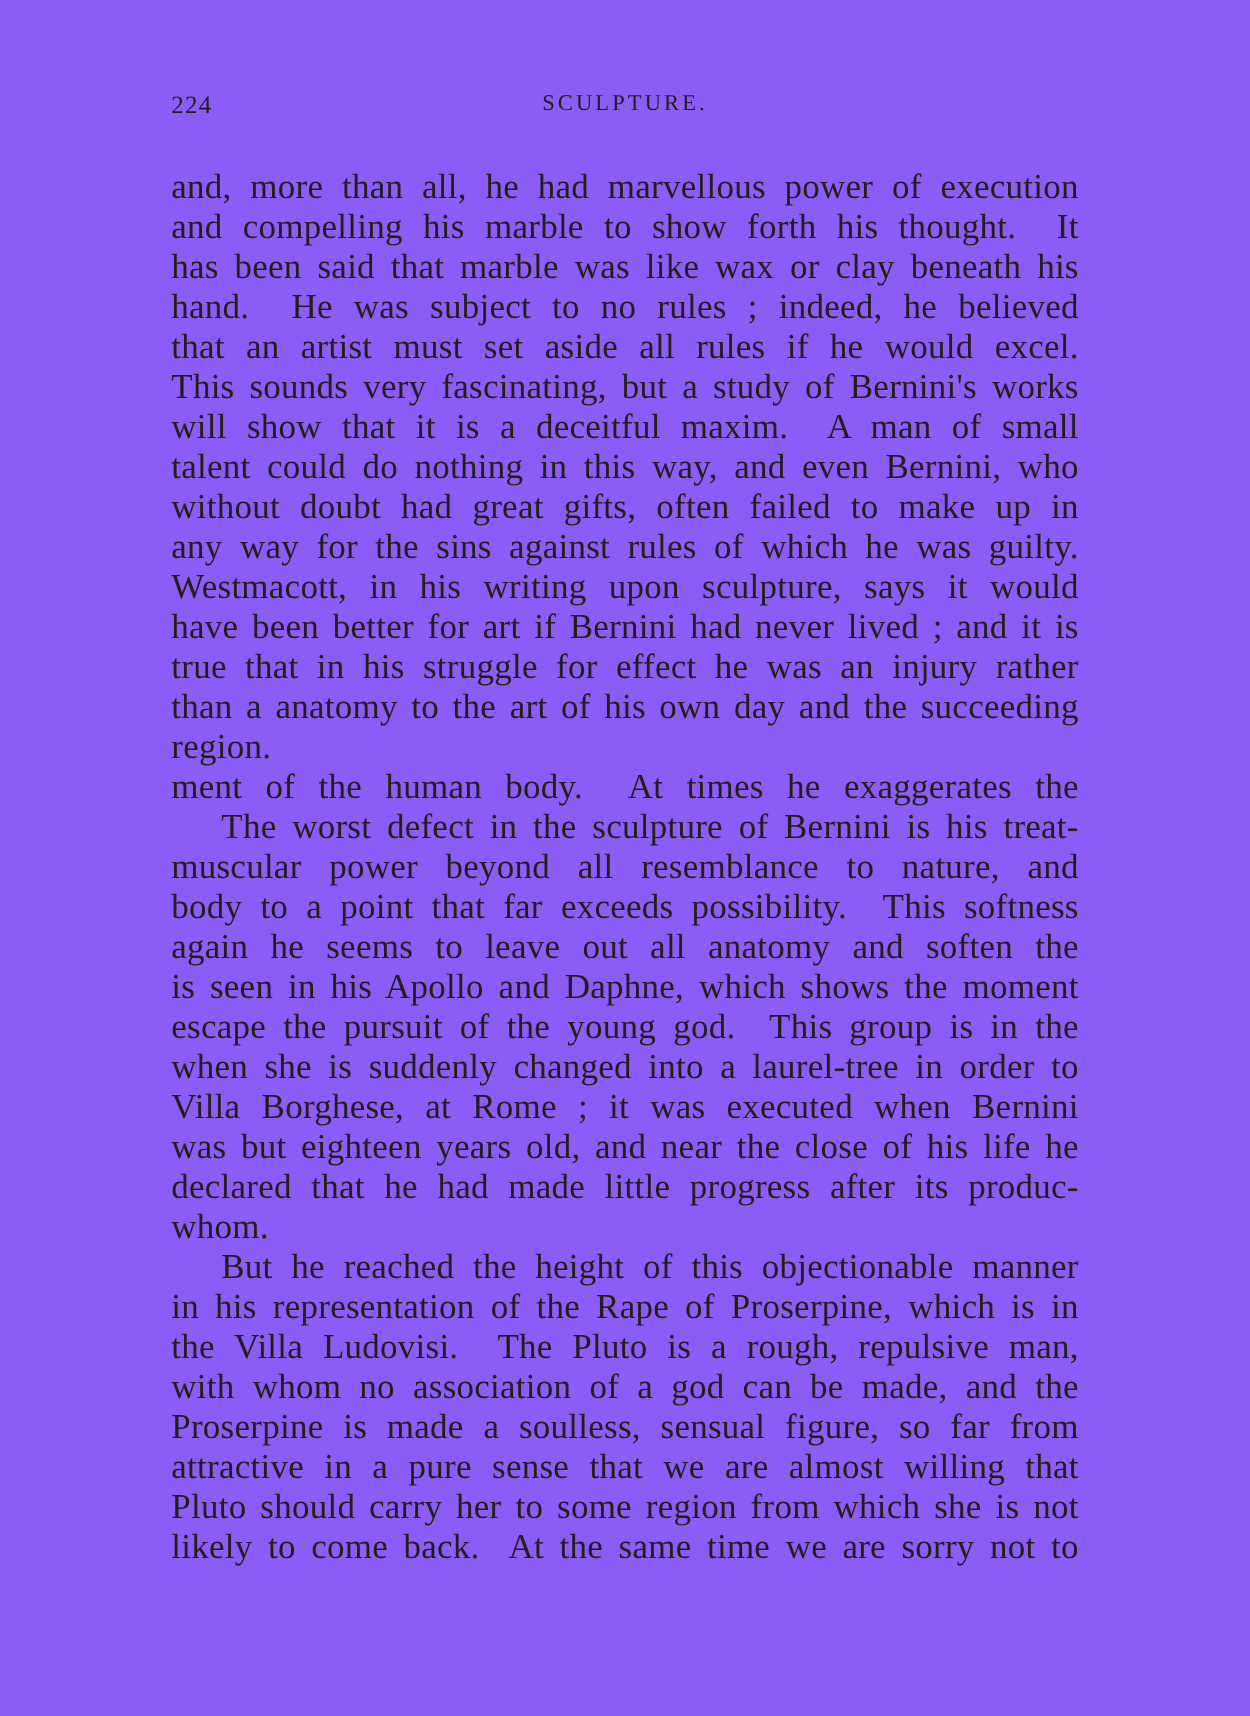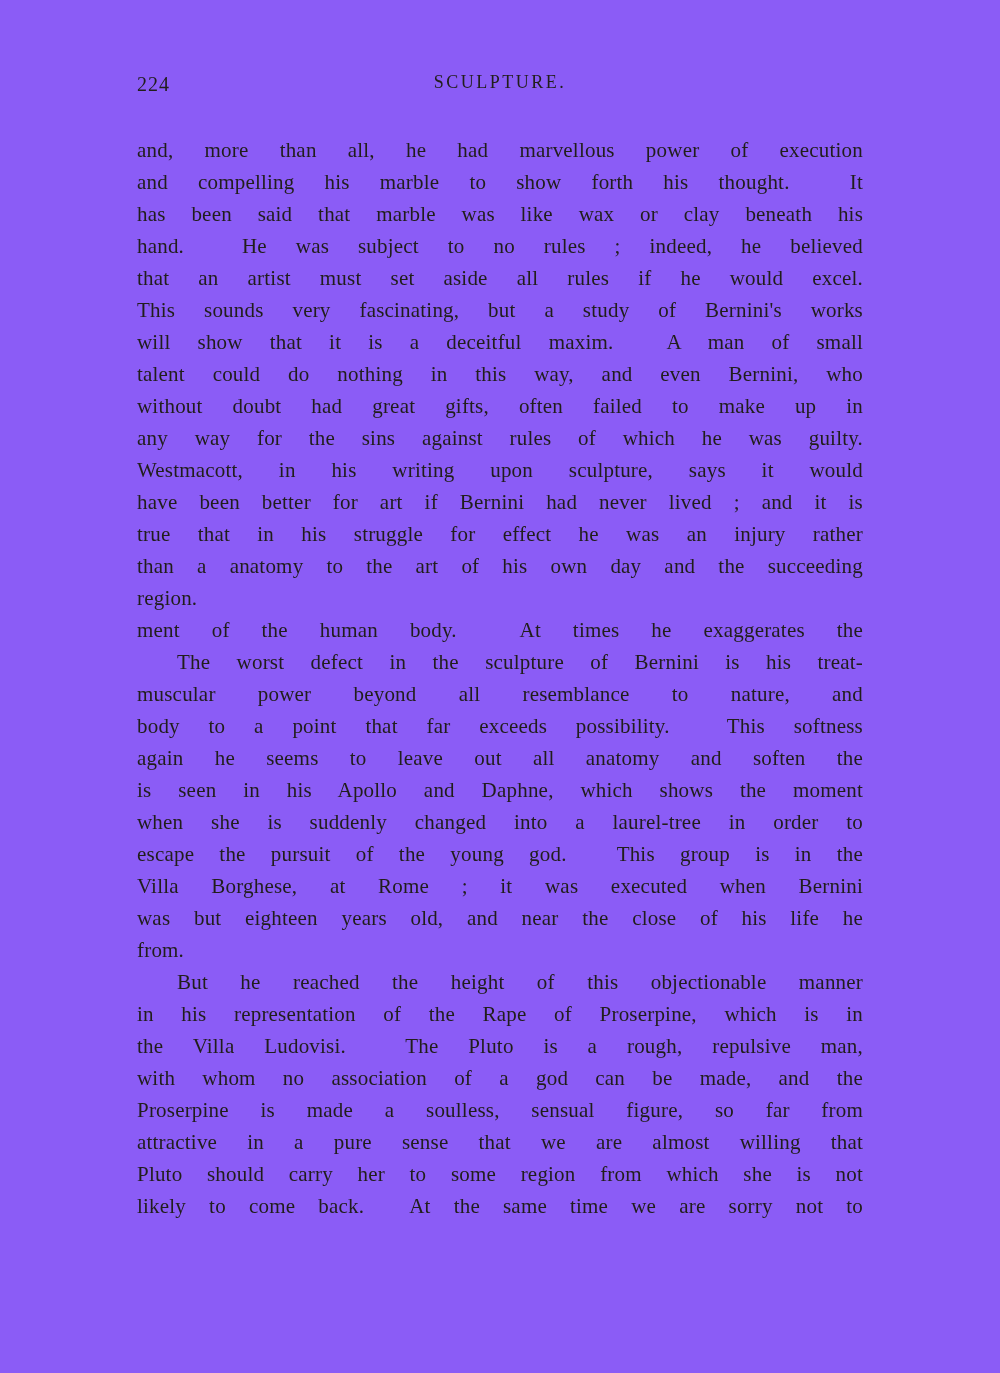--- a/index.html
+++ b/index.html
@@ -37,21 +37,21 @@
   .running-title {
     position: absolute;
     left: 0;
     right: 0;
     top: 2px;
     text-align: center;
     font-size: 18px;
     letter-spacing: 2.5px;
   }
   .body-text {
-    font-size: 21px;
+    font-size: 28px;
     line-height: 32px;
     letter-spacing: 0.2px;
     word-spacing: 1.5px;
   }
   .para {
     margin: 0;
     padding: 0;
   }
   .line {
     text-align: justify;
@@ -94,25 +94,26 @@
           <div class="line">than a anatomy to the art of his own day and the succeeding</div>
           <div class="line unjustified">region.</div>
         </div>
         <div class="para">
           <div class="line">ment of the human body.&nbsp; At times he exaggerates the</div>
           <div class="line indent">The worst defect in the sculpture of Bernini is his treat-</div>
           <div class="line">muscular power beyond all resemblance to nature, and</div>
           <div class="line">body to a point that far exceeds possibility.&nbsp; This softness</div>
           <div class="line">again he seems to leave out all anatomy and soften the</div>
           <div class="line">is seen in his Apollo and Daphne, which shows the moment</div>
+          <div class="line">escape the pursuit of the young god.&nbsp; This group is in the</div>
           <div class="line">when she is suddenly changed into a laurel-tree in order to</div>
-          <div class="line">escape the pursuit of the young god.&nbsp; This group is in the</div>
           <div class="line">Villa Borghese, at Rome ; it was executed when Bernini</div>
           <div class="line">was but eighteen years old, and near the close of his life he</div>
-          <div class="line unjustified">from.</div>
+          <div class="line">declared that he had made little progress after its produc-</div>
+          <div class="line unjustified">whom.</div>
         </div>
         <div class="para">
           <div class="line indent">But he reached the height of this objectionable manner</div>
           <div class="line">in his representation of the Rape of Proserpine, which is in</div>
           <div class="line">the Villa Ludovisi.&nbsp; The Pluto is a rough, repulsive man,</div>
           <div class="line">with whom no association of a god can be made, and the</div>
           <div class="line">Proserpine is made a soulless, sensual figure, so far from</div>
           <div class="line">attractive in a pure sense that we are almost willing that</div>
           <div class="line">Pluto should carry her to some region from which she is not</div>
           <div class="line">likely to come back.&nbsp; At the same time we are sorry not to</div>

